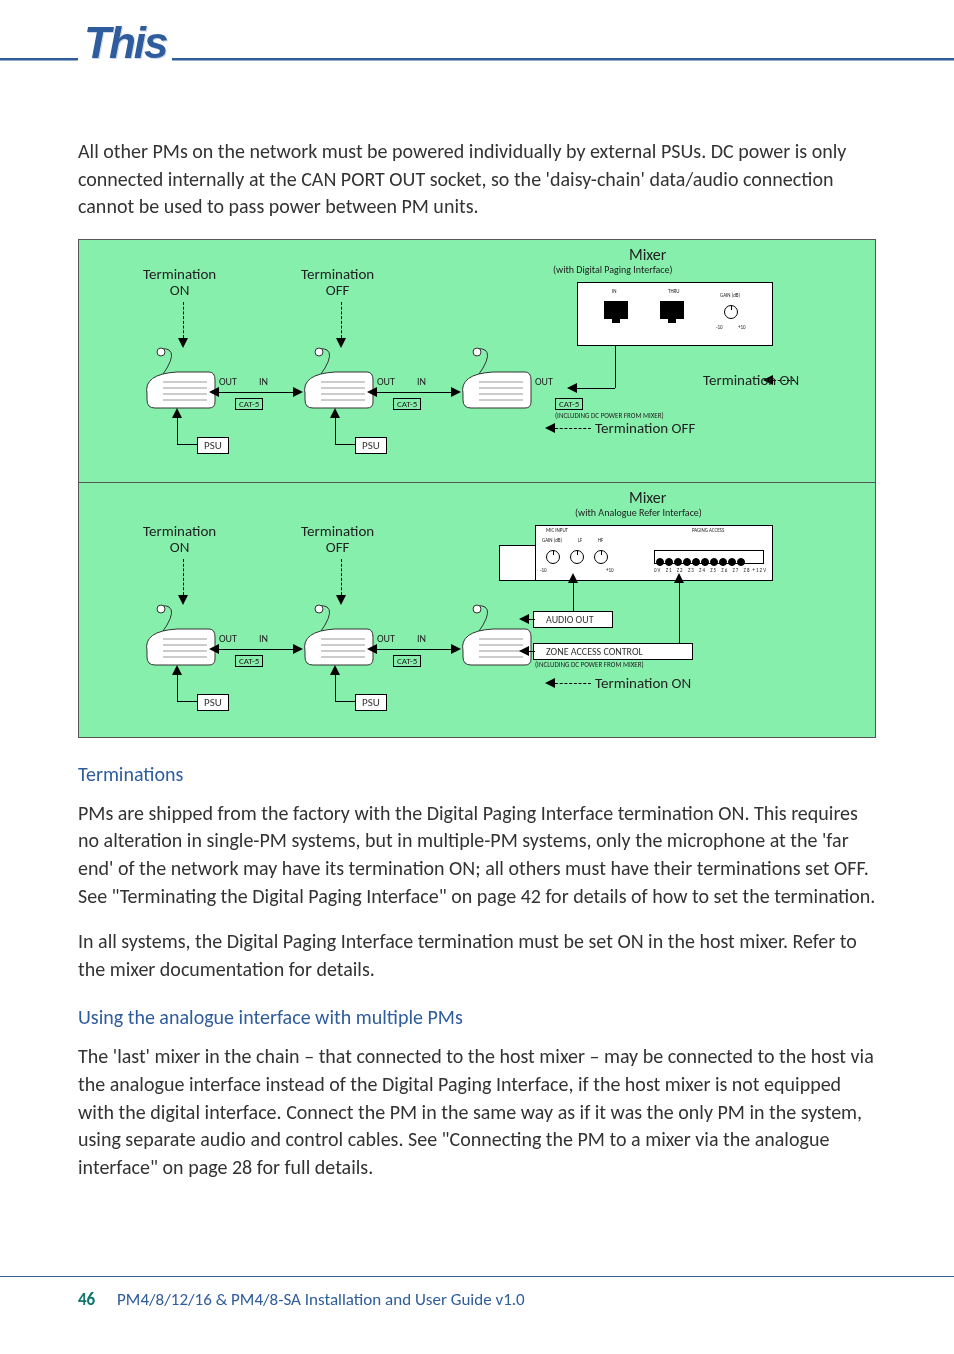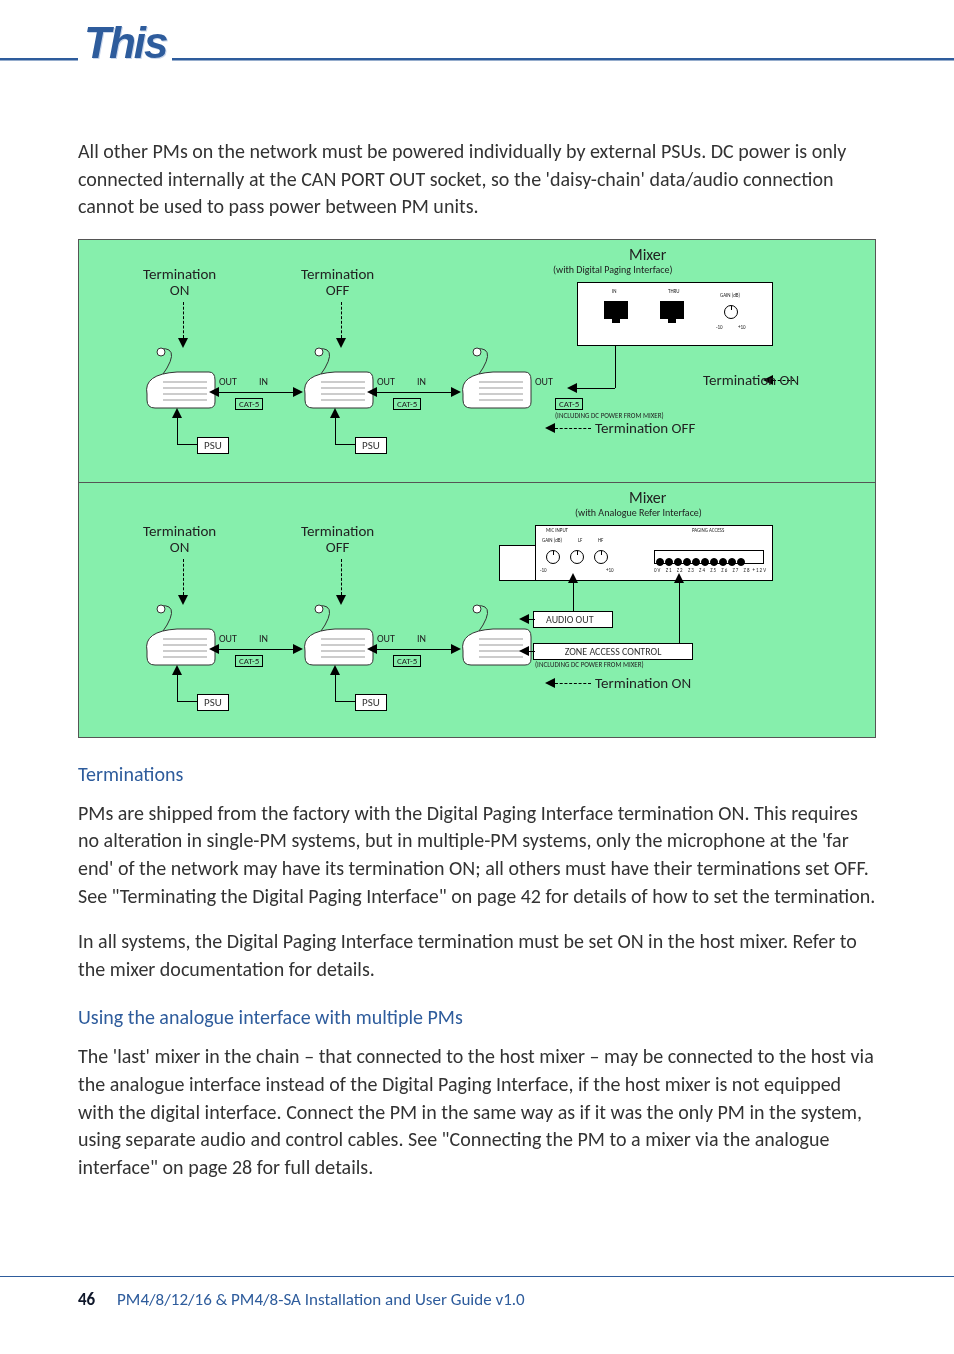--- a/index.html
+++ b/index.html
@@ -32,21 +32,21 @@
   .mixerbox { position:absolute; border:1px solid #000; background:#fff; }
   .rj45 { position:absolute; width:24px; height:18px; background:#000; }
   .rj45::after{content:""; position:absolute; bottom:-4px; left:8px; width:8px; height:4px; background:#000;}
   .knob { position:absolute; width:14px; height:14px; border:1px solid #000; border-radius:50%; }
   .knob::after{content:""; position:absolute; left:6px; top:0; width:1px; height:4px; background:#000;}
   .connstrip{position:absolute; border:1px solid #000; height:14px;}
   .connstrip span{display:inline-block; width:8px; height:8px; border:1px solid #000; border-radius:50%; margin:1px 0 0 1px; background:#000;}
   .footer { position: absolute; left: 0; right: 0; bottom: 44px; }
   .footer-rule { height:1px; background:#2e5c9c; margin:0 0 12px 0;}
   .footer-text { padding-left: 78px; font-size: 17px; }
-  .footer-text .pn { font-weight: 700; color:#0f172a; margin-right: 18px; }
+  .footer-text .pn { font-weight: 700; color:#0f766e; margin-right: 18px; }
   .footer-text .ft { color:#2e5c9c; }
   .zonebox{position:absolute; border:1px solid #000; font-size:10px; padding:2px 12px; background:#fff; line-height:1.1;}
   .dipblock{position:absolute; width:20px; height:14px; background:#000;}
 </style>
 </head>
 <body>
 
 <div class="page">
   <div class="header-rule"></div>
   <div class="logo">This</div>
@@ -246,21 +246,21 @@
         <div class="hline" style="left:298px; top:166px; width:76px;"></div>
         <div class="arrow-right" style="left:372px; top:161px;"></div>
         <div class="arrow-left" style="left:288px; top:161px;"></div>
         <div class="lbl" style="left:314px; top:172px; font-size:9px; border:1px solid #000; padding:0 3px;">CAT-5</div>
 
         <div class="zonebox" style="left:454px; top:128px; width:80px;">AUDIO OUT</div>
         <div class="vline" style="left:494px; top:98px; height:30px;"></div>
         <div class="arrow-up" style="left:489px; top:90px;"></div>
         <div class="hline" style="left:454px; top:136px; width:-0px;"></div>
 
-        <div class="zonebox" style="left:454px; top:160px; width:160px;text-align:center;">ZONE ACCESS CONTROL</div>
+        <div class="zonebox" style="left:454px; top:160px; width:160px;">ZONE ACCESS CONTROL</div>
         <div class="lbl tiny" style="left:456px; top:178px;">(INCLUDING DC POWER FROM MIXER)</div>
         <div class="vline" style="left:600px; top:98px; height:62px;"></div>
         <div class="arrow-up" style="left:595px; top:90px;"></div>
 
         <div class="hline" style="left:448px; top:136px; width:8px;"></div>
         <div class="hline" style="left:448px; top:168px; width:8px;"></div>
         <div class="arrow-left" style="left:440px; top:131px;"></div>
         <div class="arrow-left" style="left:440px; top:163px;"></div>
 
         <div class="hline dash" style="left:476px; top:200px; width:36px;"></div>

